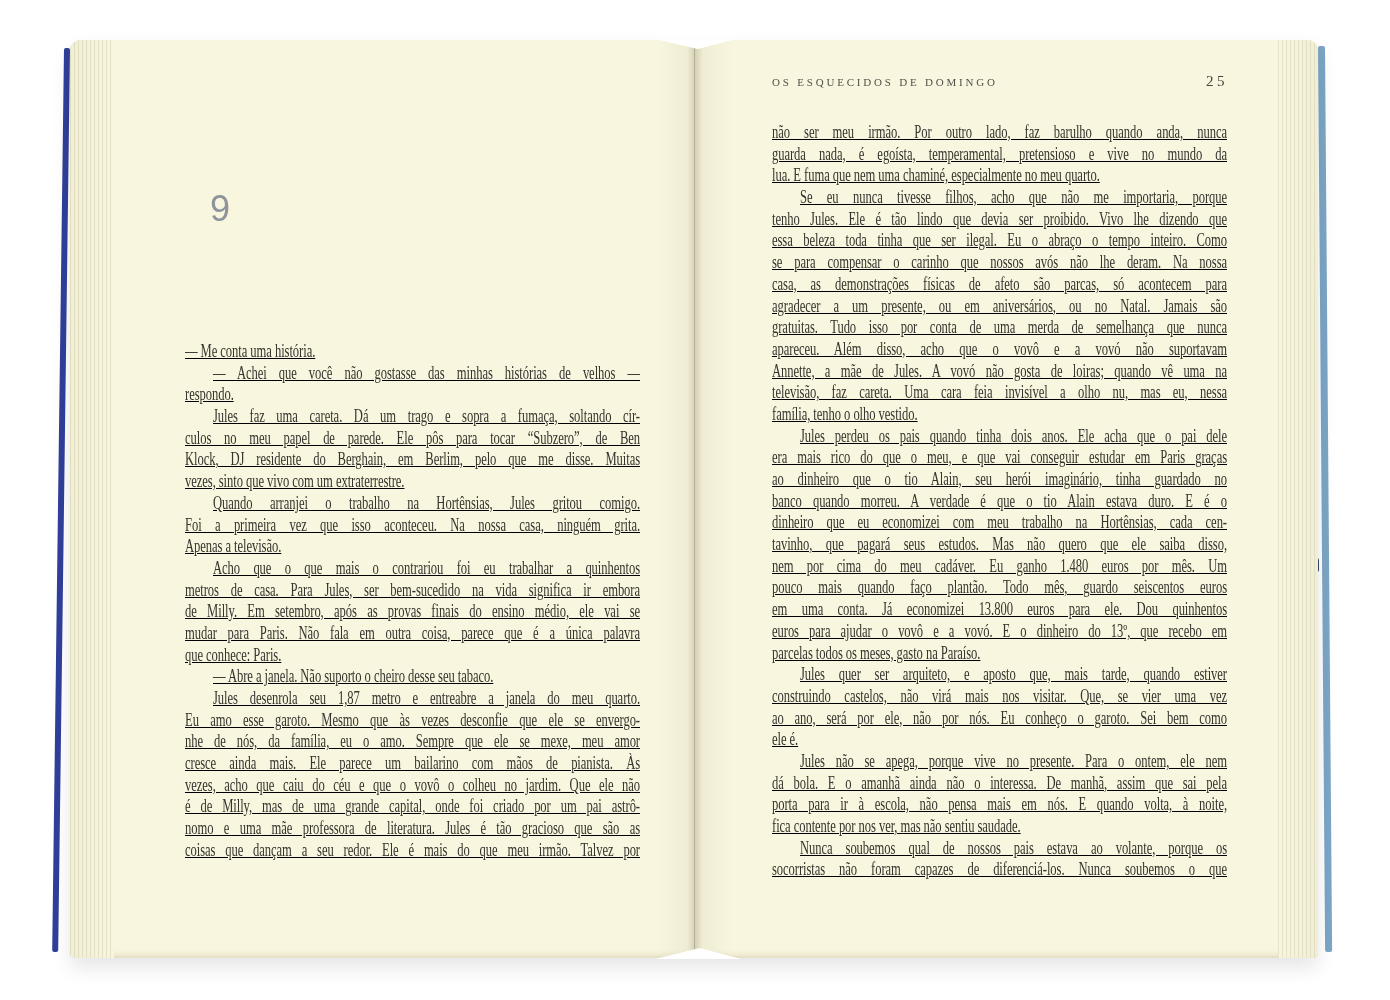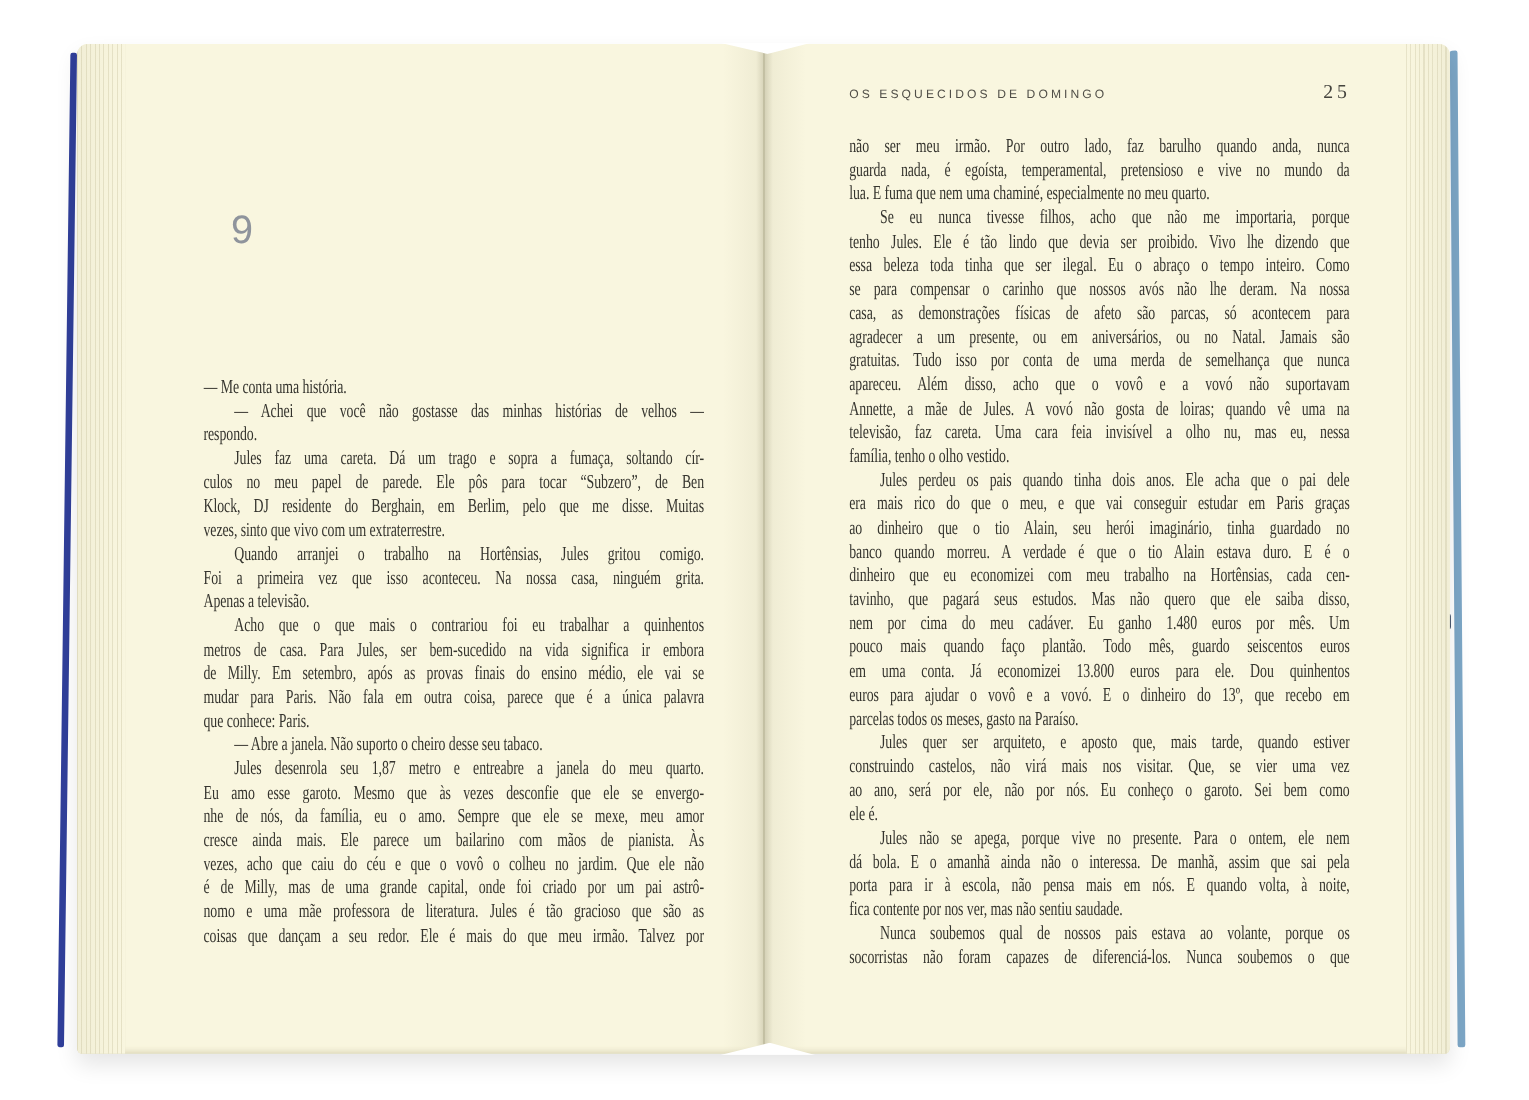--- a/index.html
+++ b/index.html
@@ -56,33 +56,33 @@
   #wedge-top{left:585px;top:-1px;width:82px;height:10px;
     clip-path:polygon(0 0,100% 0,52% 100%);}
   #wedge-bottom{left:585px;bottom:-1px;width:86px;height:11px;
     clip-path:polygon(52% 0,0 100%,100% 100%);}
   
   #running-header-row{
     position:absolute;left:772px;top:73px;width:456px;
     display:flex;justify-content:space-between;align-items:baseline;
   }
   #running-head{
-    font-family:Liberation Sans, sans-serif;
+    font-family:Liberation Serif, serif;
     font-size:11px;letter-spacing:2.8px;color:#514f48;
   }
   #page-number{
     font-family:"Liberation Serif", serif;
-    font-size:18px;letter-spacing:3.5px;color:#45443e;
+    font-size:15px;letter-spacing:3.5px;color:#45443e;
   }
   #chapter-number{
     position:absolute;left:210px;top:188px;
     font-family:"Liberation Sans", sans-serif;
     font-size:36px;font-weight:400;color:#8f949c;
   }
-  .textblock{position:absolute;width:455px;}
+  .textblock{position:absolute;width:455px;text-decoration:underline;}
   #left-text{left:185px;top:341px;}
   #right-text{left:772px;top:122px;}
   .line{
     width:650px;height:21.7px;line-height:21.7px;overflow:hidden;
     font-family:"Liberation Serif", serif;font-size:18px;
     letter-spacing:-0.1px;color:#35342e;
     transform:scaleX(0.7);transform-origin:0 0;
     text-align:justify;white-space:normal;
   }
   .jl::after{content:"";display:inline-block;width:100%;height:0;}

